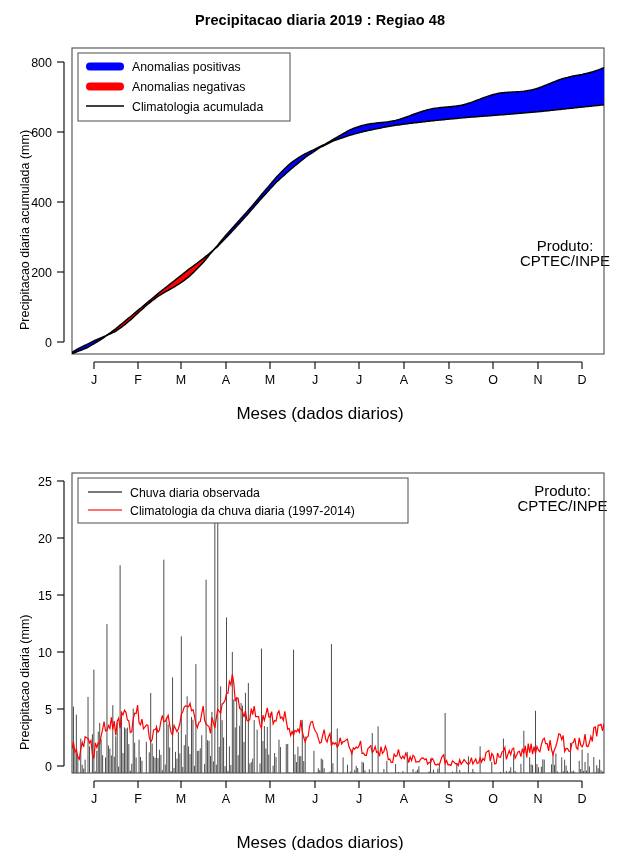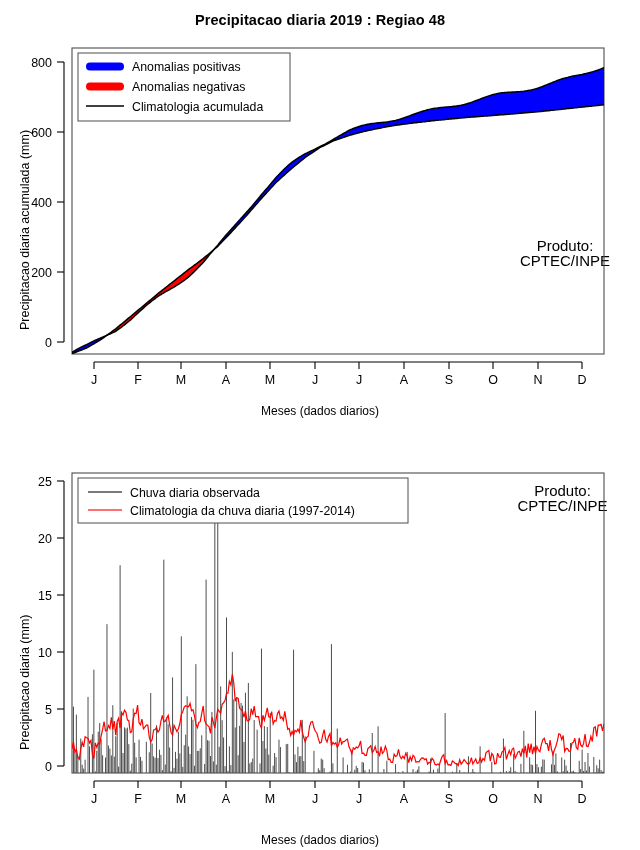--- a/index.html
+++ b/index.html
@@ -29,21 +29,21 @@
 
   .axis-label-y {
     position: absolute;
     transform-origin: 0 0;
     transform: rotate(-90deg);
     font-size: 12.5px;
     white-space: nowrap;
   }
   .axis-label-x {
     position: absolute; width: 640px; text-align: center;
-    font-size: 12px;
+    font-size: 17px;
   }
   .tick-text { font-size: 12.5px; fill: #000; font-family: "Liberation Sans", sans-serif; }
   .tick-text-y { text-anchor: end; }
   .tick-text-x { text-anchor: middle; }
   .produto {
     position: absolute;
     font-size: 15px;
     text-align: center;
     line-height: 15px;
     white-space: pre-line;

